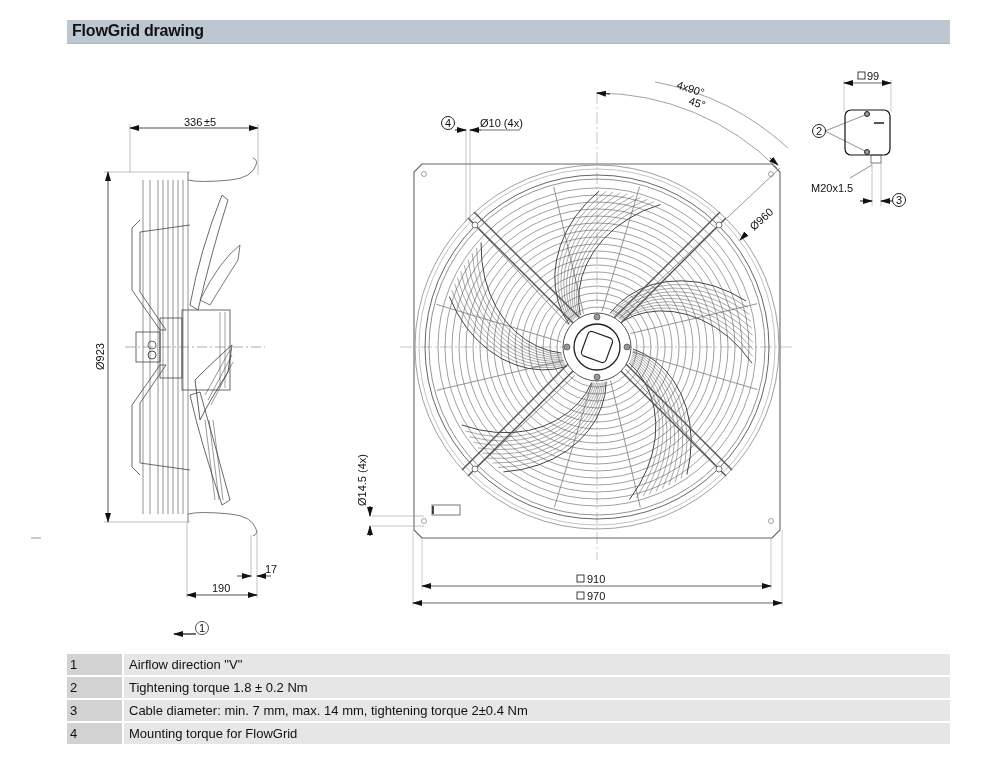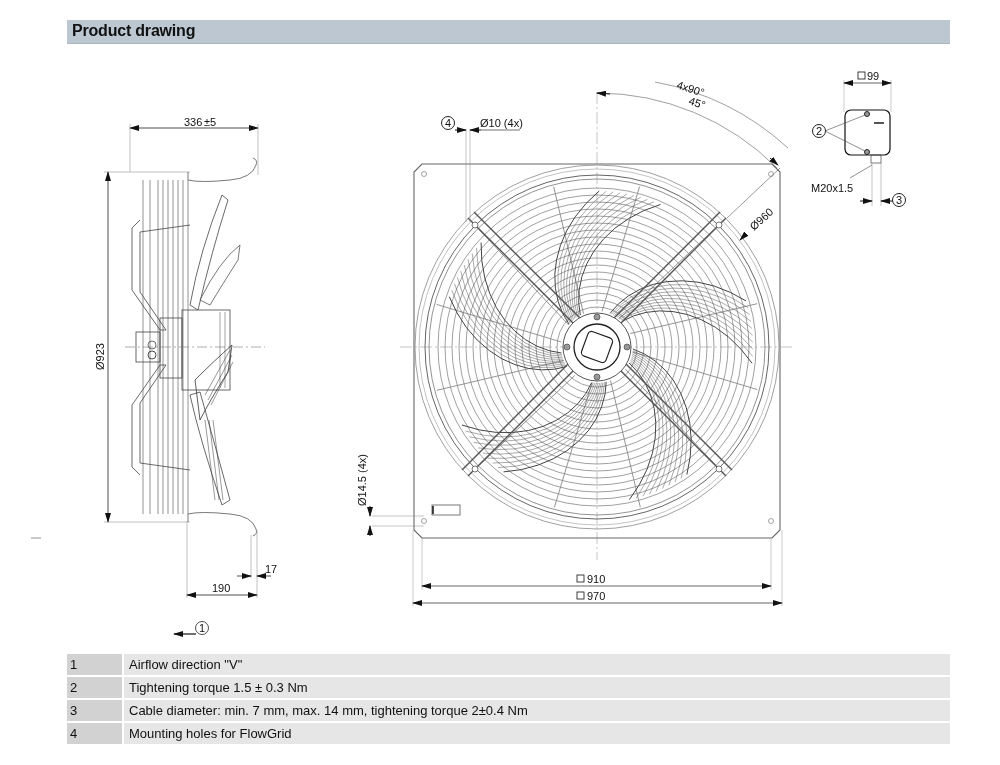--- a/index.html
+++ b/index.html
@@ -14,21 +14,21 @@
          border-spacing: 0 2px; }
   .legend-row { height: 21px; }
   .legend-num { width: 52px; background: #d2d2d2; padding: 0 0 0 3px; font-size: 13px; }
   .legend-desc { background: #e6e6e6; padding: 0 0 0 5px; font-size: 13px; border-left: 2px solid #fff; }
   .dim { font-family: "Liberation Sans", sans-serif; font-size: 11px; fill: #111; }
 </style>
 </head>
 <body>
 
 <div class="section-header">
-  <span>Product drawing</span>
+  <span>FlowGrid drawing</span>
 </div>
 
 <svg class="drawing" width="1000" height="765" viewBox="0 0 1000 765">
   <defs>
     <marker id="arr" markerWidth="10" markerHeight="6" refX="9" refY="3" orient="auto-start-reverse" markerUnits="userSpaceOnUse">
       <path d="M0,0 L10,3 L0,6 Z" fill="#111"></path>
     </marker>
   </defs>
 
   <g stroke="#333" fill="none" stroke-width="0.8">
@@ -312,24 +312,24 @@
 </svg>
 
 <table class="legend-table">
   <tbody>
     <tr class="legend-row">
       <td class="legend-num">1</td>
       <td class="legend-desc">Airflow direction "V"</td>
     </tr>
     <tr class="legend-row">
       <td class="legend-num">2</td>
-      <td class="legend-desc">Tightening torque 1.5 ± 0.3 Nm</td>
+      <td class="legend-desc">Tightening torque 1.8 ± 0.2 Nm</td>
     </tr>
     <tr class="legend-row">
       <td class="legend-num">3</td>
       <td class="legend-desc">Cable diameter: min. 7 mm, max. 14 mm, tightening torque 2±0.4 Nm</td>
     </tr>
     <tr class="legend-row">
       <td class="legend-num">4</td>
-      <td class="legend-desc">Mounting holes for FlowGrid</td>
+      <td class="legend-desc">Mounting torque for FlowGrid</td>
     </tr>
   </tbody>
 </table>
 
 </body></html>

